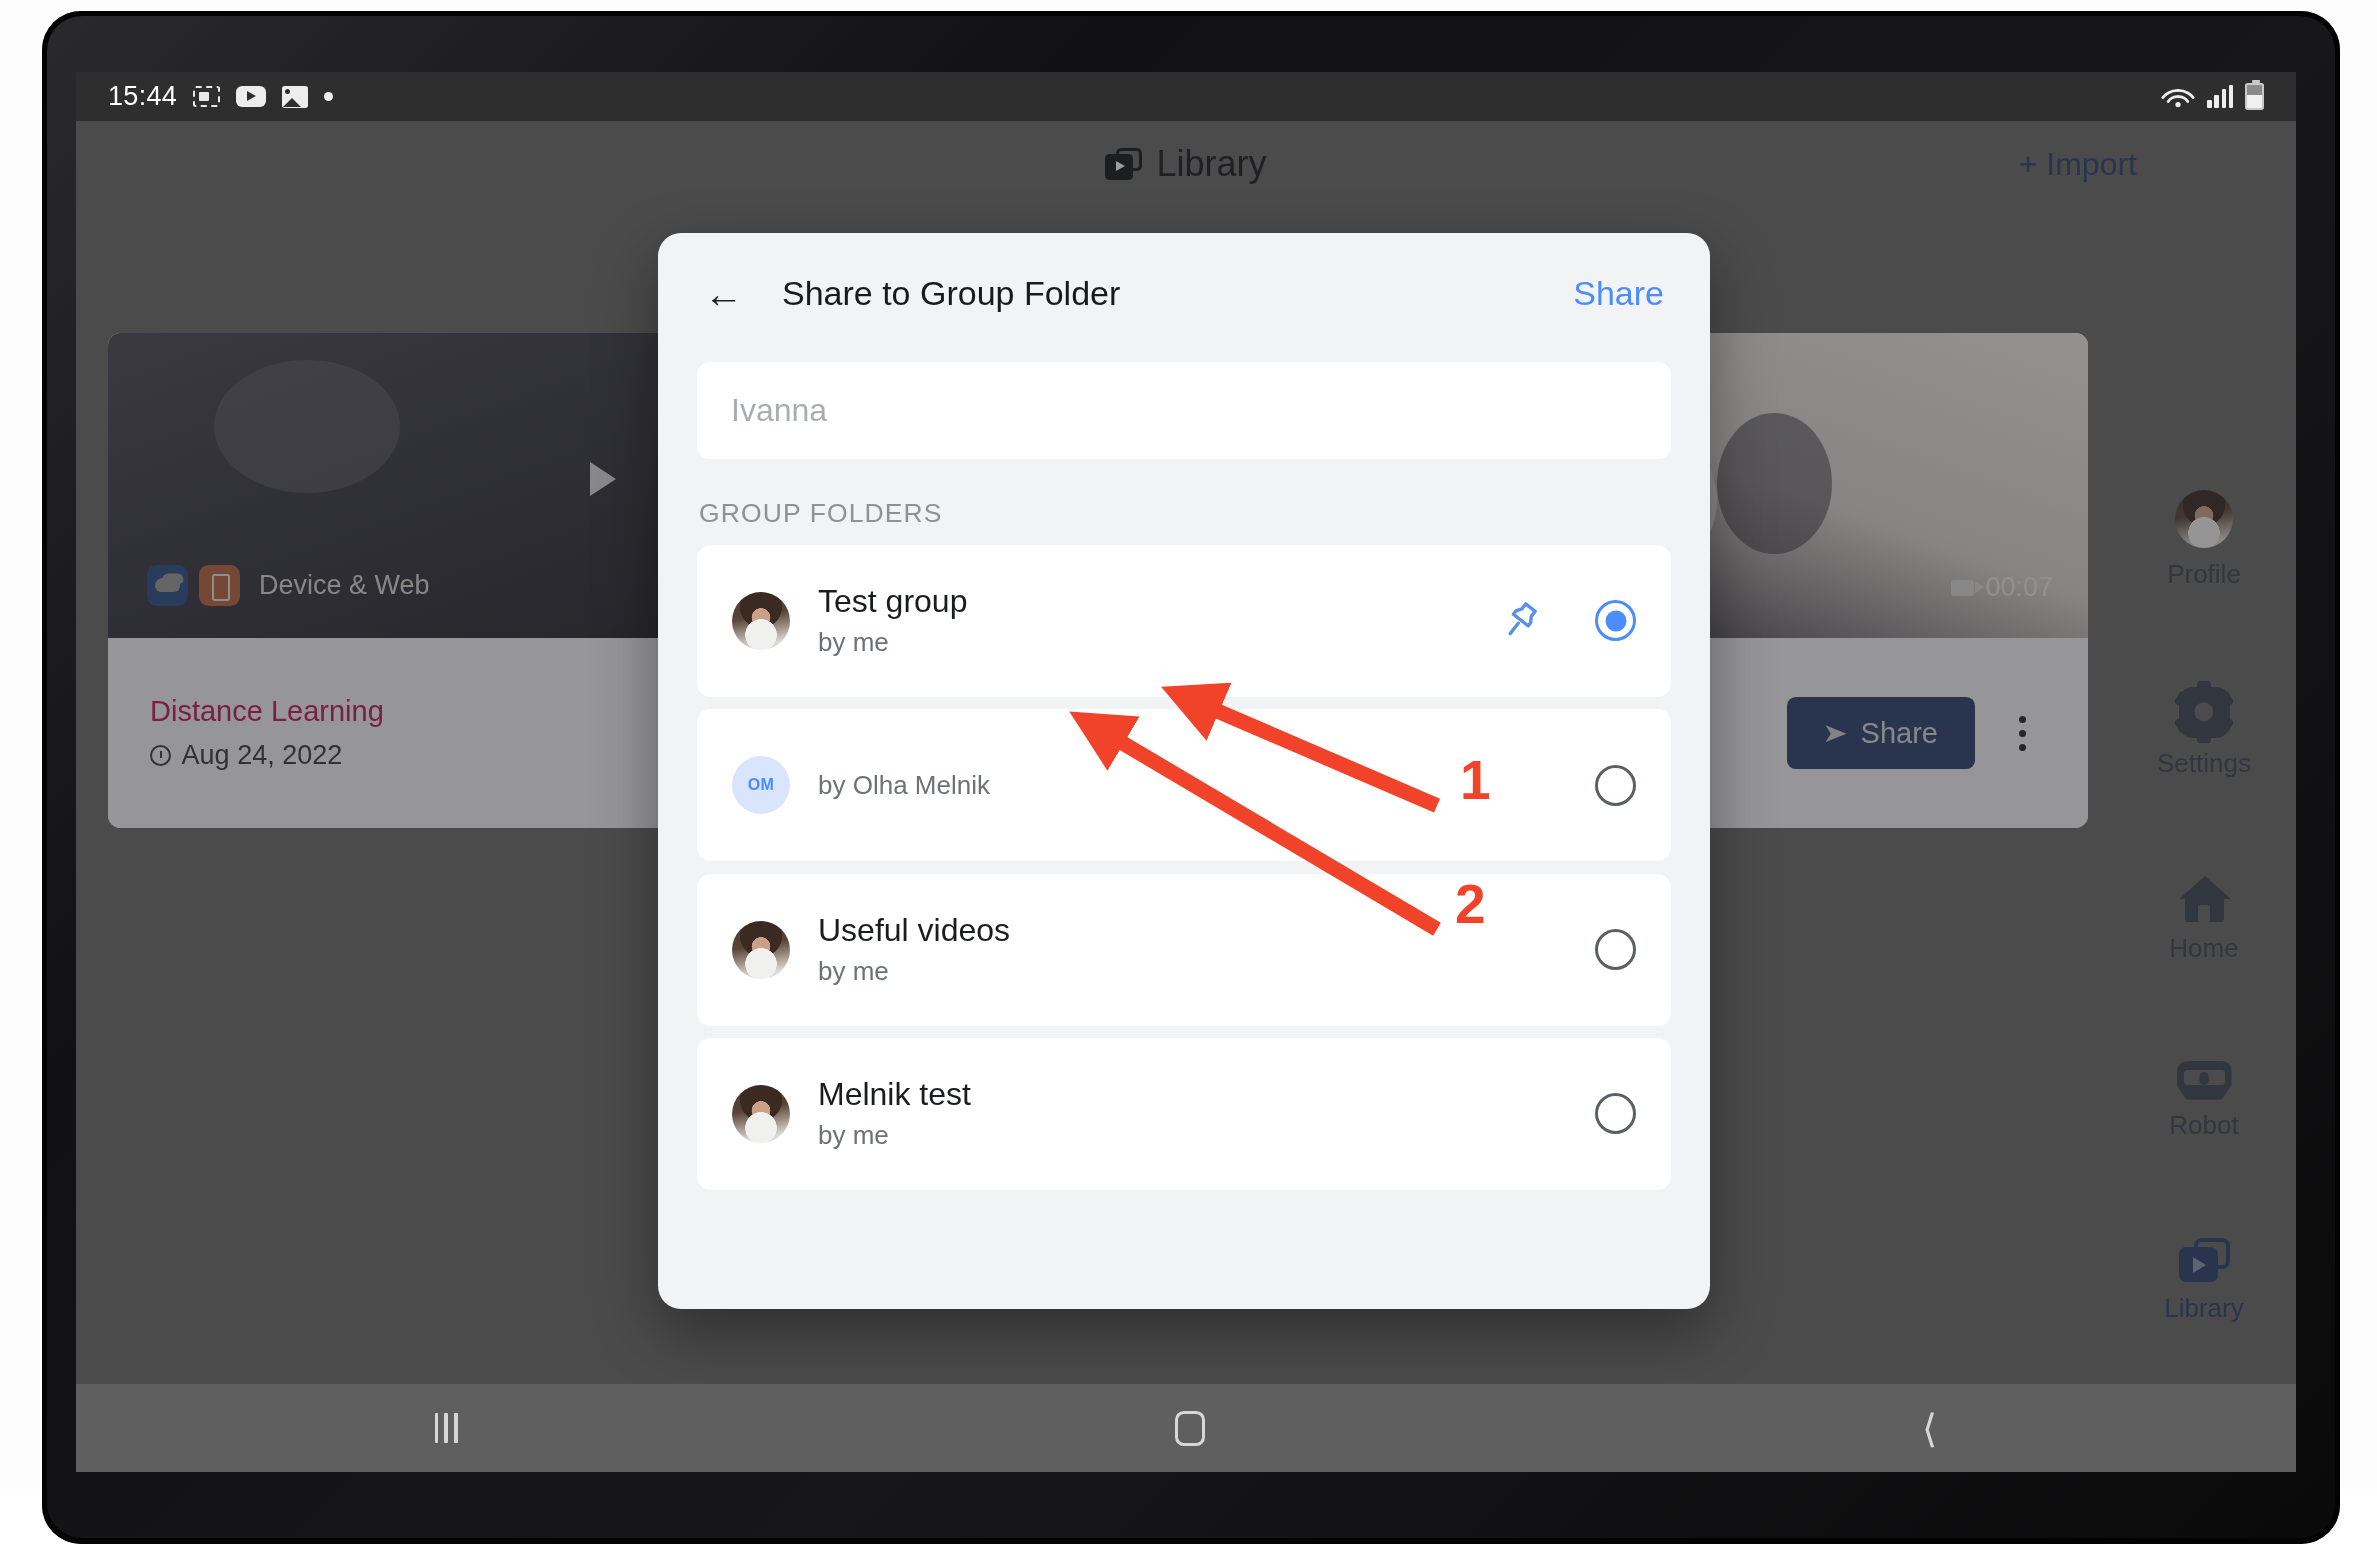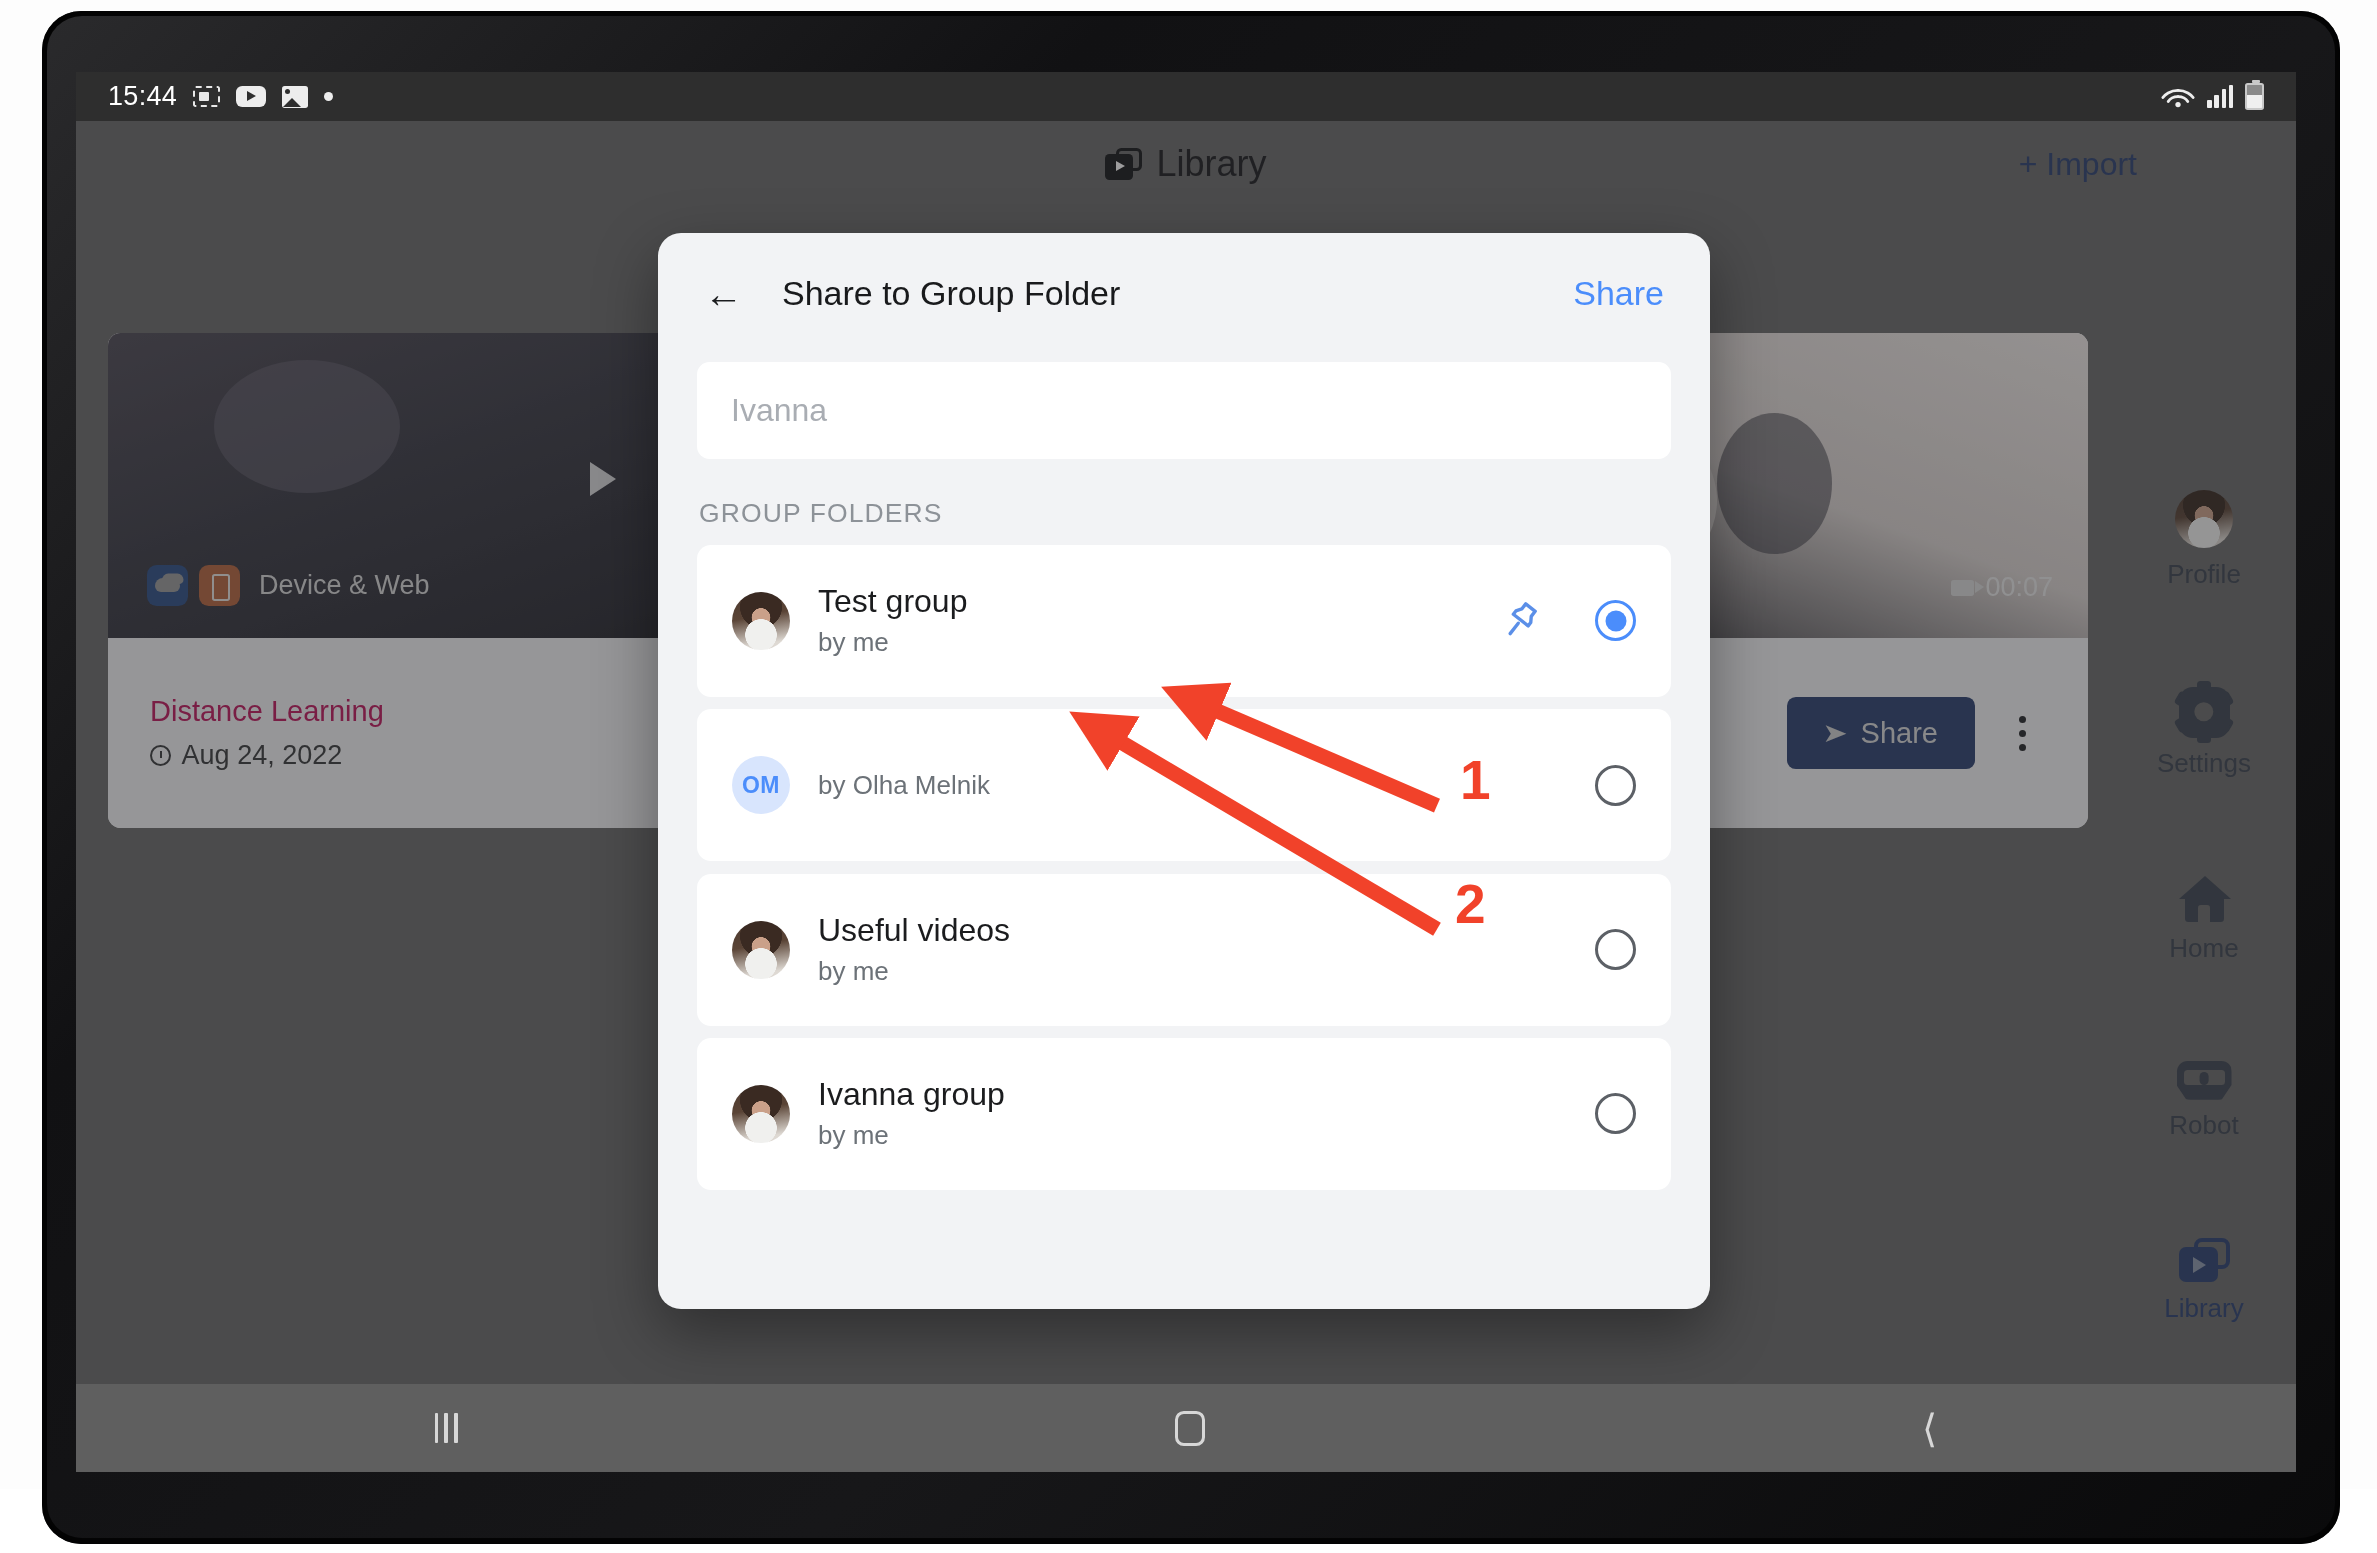--- a/index.html
+++ b/index.html
@@ -345,21 +345,21 @@
     border-radius:14px;
     display:flex; align-items:center;
     padding:0 35px;
     gap:28px;
   }
   .row-avatar { width:58px; height:58px; flex:none; }
   .av-initials {
     width:58px;height:58px;border-radius:50%;
     background:#d8e5fd; color:#4b8dfb;
     display:flex;align-items:center;justify-content:center;
-    font-size:23px; font-weight:bold; letter-spacing:0.4px;
+    font-size:16px; font-weight:bold; letter-spacing:0.4px;
     flex:none;
   }
   .row-texts { flex:1; display:flex; flex-direction:column; gap:7px; }
   .row-name { font-size:32px; color:#1b1c1e; }
   .row-by { font-size:26px; color:#6c7278; }
 
   .pin-icon { width:48px; height:48px; margin-right:23px; flex:none; }
   .radio {
     width:41px; height:41px; border-radius:50%;
     border:3.5px solid #5c6066; flex:none; position:relative;
@@ -602,21 +602,21 @@
           <div class="row-texts">
             <span class="row-name">Useful videos</span>
             <span class="row-by">by me</span>
           </div>
           <span class="radio"></span>
         </div>
 
         <div class="folder-row">
           <span class="avatar-face row-avatar"></span>
           <div class="row-texts">
-            <span class="row-name">Ivanna group</span>
+            <span class="row-name">Melnik test</span>
             <span class="row-by">by me</span>
           </div>
           <span class="radio"></span>
         </div>
 
       </div>
     </div>
 
     <svg class="anno" viewBox="0 0 2512 1584" preserveAspectRatio="none">
       <defs>

